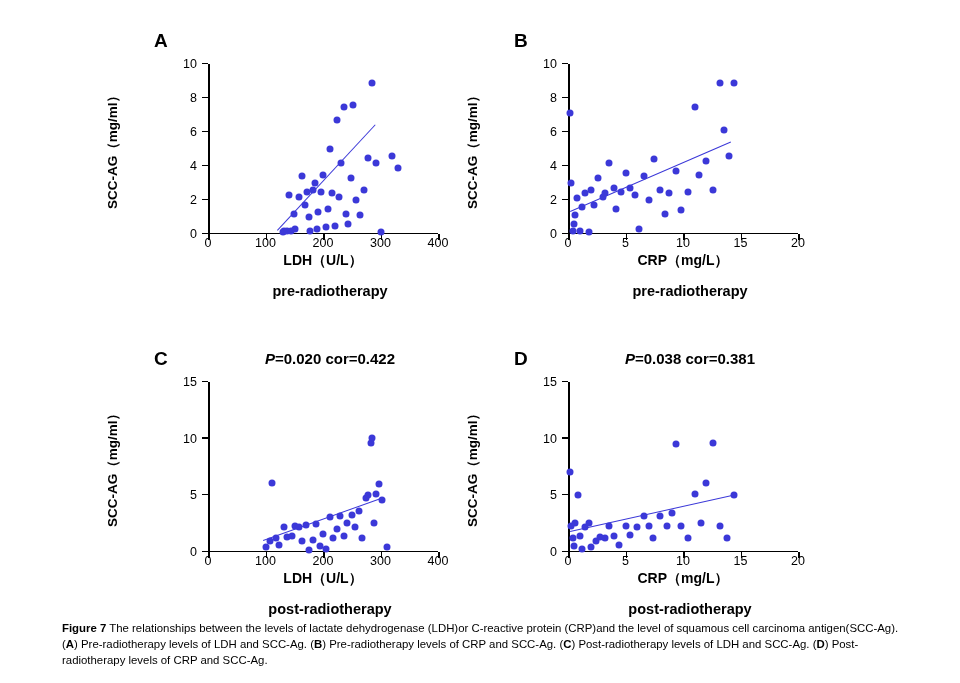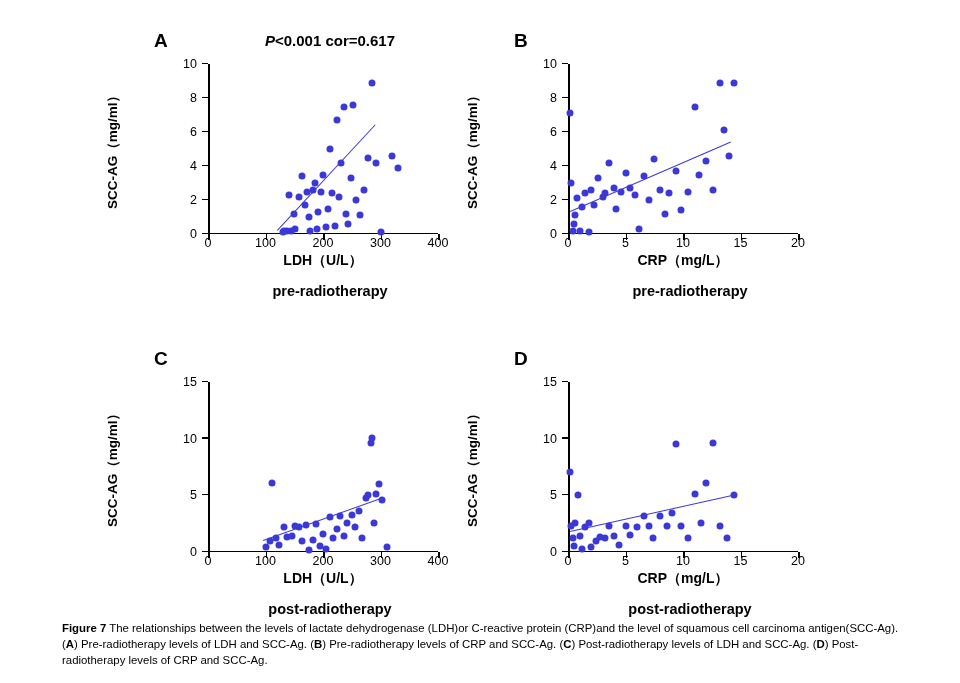--- a/index.html
+++ b/index.html
@@ -68,21 +68,20 @@
   }
   .caption b{font-weight:bold;}
 </style>
 </head>
 <body>
 
 <div class="figure">
   <div id="panels">
       <div class="panel a">
         <div class="panel-letter">A</div>
-        <div class="panel-title"><i>P</i>&lt;0.001 cor=0.617</div>
         <div class="axis-title-y">SCC-AG（mg/ml）</div>
         <div class="plotbox">
           <div class="axis-line x-axis"></div>
           <div class="axis-line y-axis"></div>
           <div class="tick-x" style="left:0px"></div>
           <div class="xlab" style="left:0px">0</div>
           <div class="tick-x" style="left:57.5px"></div>
           <div class="xlab" style="left:57.5px">100</div>
           <div class="tick-x" style="left:115px"></div>
           <div class="xlab" style="left:115px">200</div>
@@ -216,20 +215,21 @@
           <div class="dot" style="left:151.79999999999998px;bottom:151.3px"></div>
           <div class="dot" style="left:156.39999999999998px;bottom:103.7px"></div>
           <div class="dot" style="left:161px;bottom:78.19999999999999px"></div>
           <div class="dot" style="left:165.6px;bottom:151.3px"></div>
         </div>
         <div class="axis-title-x">CRP（mg/L）</div>
         <div class="panel-sub">pre-radiotherapy</div>
       </div>
       <div class="panel c">
         <div class="panel-letter">C</div>
+        <div class="panel-title"><i>P</i>=0.020 cor=0.422</div>
         <div class="axis-title-y">SCC-AG（mg/ml）</div>
         <div class="plotbox">
           <div class="axis-line x-axis"></div>
           <div class="axis-line y-axis"></div>
           <div class="tick-x" style="left:0px"></div>
           <div class="xlab" style="left:0px">0</div>
           <div class="tick-x" style="left:57.5px"></div>
           <div class="xlab" style="left:57.5px">100</div>
           <div class="tick-x" style="left:115px"></div>
           <div class="xlab" style="left:115px">200</div>
@@ -282,20 +282,21 @@
           <div class="dot" style="left:167.9px;bottom:57.8px"></div>
           <div class="dot" style="left:171.35px;bottom:68px"></div>
           <div class="dot" style="left:173.65px;bottom:52.133333333333326px"></div>
           <div class="dot" style="left:179.4px;bottom:4.533333333333333px"></div>
         </div>
         <div class="axis-title-x">LDH（U/L）</div>
         <div class="panel-sub">post-radiotherapy</div>
       </div>
       <div class="panel d">
         <div class="panel-letter">D</div>
+        <div class="panel-title"><i>P</i>=0.038 cor=0.381</div>
         <div class="axis-title-y">SCC-AG（mg/ml）</div>
         <div class="plotbox">
           <div class="axis-line x-axis"></div>
           <div class="axis-line y-axis"></div>
           <div class="tick-x" style="left:0px"></div>
           <div class="xlab" style="left:0px">0</div>
           <div class="tick-x" style="left:57.5px"></div>
           <div class="xlab" style="left:57.5px">5</div>
           <div class="tick-x" style="left:115px"></div>
           <div class="xlab" style="left:115px">10</div>

